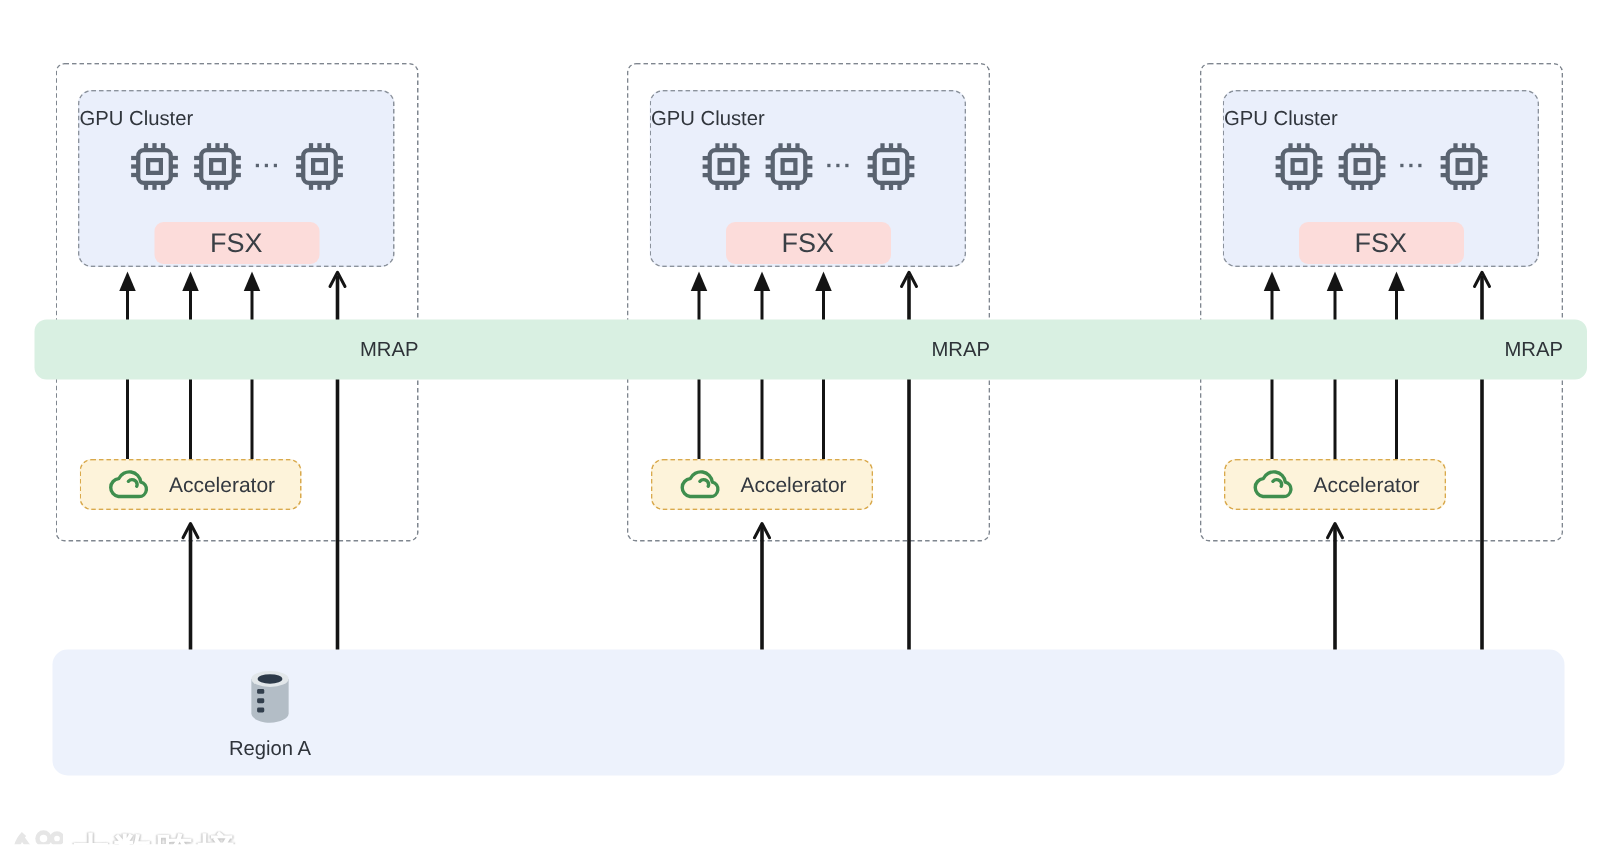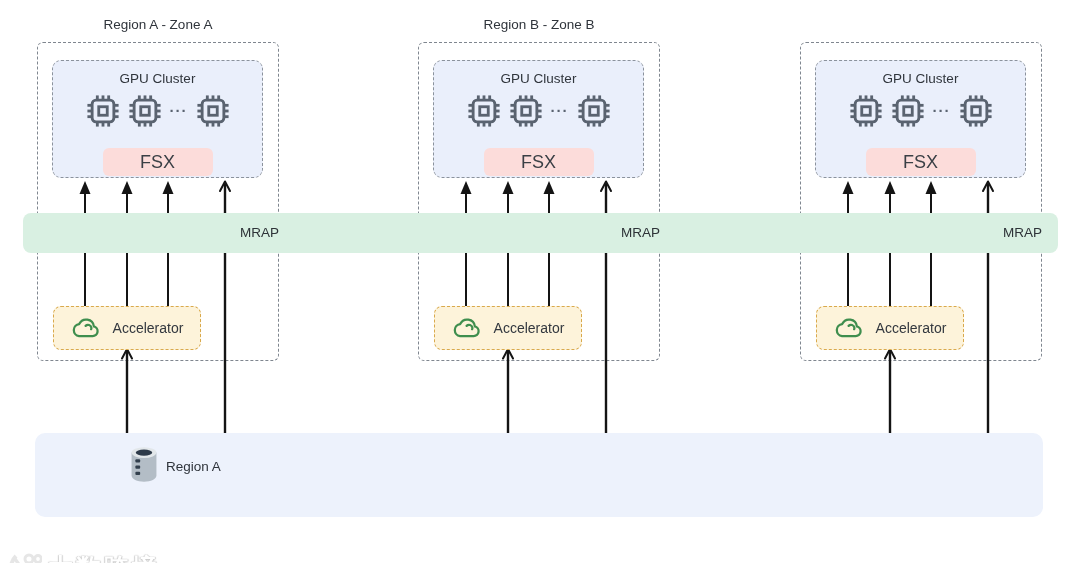--- a/index.html
+++ b/index.html
@@ -8,50 +8,50 @@
     font-family:"Liberation Sans","DejaVu Sans",sans-serif;color:#2f343b;
   }
   
   .region{position:absolute;top:0;width:242px;height:563px;}
   .region-title{position:absolute;top:17px;left:0;width:242px;text-align:center;
     font-size:13.5px;color:#2f343b;}
   .region-box{position:absolute;top:42px;left:0;width:240px;height:317px;
     border:1.6px dashed #7f868f;border-radius:6px;}
   .gpu-box{position:absolute;top:60px;left:15px;width:209px;height:116px;
     background:var(--gpu-cluster-fill,#eaeffb);border:1.6px dashed #8b929c;border-radius:9px;}
-  .gpu-label{position:absolute;top:10px;left:0;width:100%;text-align:center;
+  .gpu-label{position:absolute;top:10px;left:0;width:100%;text-align:left;
     font-size:13.5px;color:#30353c;}
   .chips{position:absolute;top:33px;left:0;width:100%;display:flex;align-items:center;
     justify-content:center;gap:8px;}
   .chip-dots{font-size:15px;font-weight:bold;color:var(--chip-icon,#5a6370);letter-spacing:1px;
     line-height:34px;}
   .fsx{position:absolute;bottom:1px;left:50%;transform:translateX(-50%);width:110px;height:28px;
     background:var(--fsx-fill,#fcdcda);border-radius:6px;display:flex;align-items:center;
     justify-content:center;font-size:18px;color:#3a3f45;}
-  .accelerator{position:absolute;top:306px;left:16px;width:148px;height:44px;z-index:2;
+  .accelerator{position:absolute;top:306px;left:16px;width:148px;height:34px;z-index:2;
     background:var(--accelerator-fill,#fdf3da);border:1.6px dashed var(--accelerator-border,#d9a94c);
     border-radius:8px;display:flex;align-items:center;justify-content:center;gap:10px;
     box-sizing:border-box;}
   .accelerator-label{font-size:14px;color:#33383f;}
   
   .mrap-band{position:absolute;left:23px;top:213px;width:1035px;height:40px;z-index:2;
     background:var(--mrap-fill,#d9f0e2);border-radius:8px;}
   .mrap-label{position:absolute;top:213px;width:242px;height:40px;line-height:40px;z-index:3;
     text-align:right;font-size:13.5px;color:#2e3338;}
   
   #connections{position:absolute;left:0;top:0;width:1080px;height:563px;z-index:1;pointer-events:none;}
   .conn-line{stroke:var(--arrow,#141414);stroke-width:2;fill:none;}
   .conn-line.thick{stroke-width:2.4;}
   .head-filled{fill:var(--arrow,#141414);stroke:none;}
   .head-open{stroke:var(--arrow,#141414);stroke-width:2;fill:none;stroke-linecap:round;
     stroke-linejoin:round;}
   
   .data-lake{position:absolute;left:35px;top:433px;width:1008px;height:84px;
     background:var(--data-lake-fill,#edf2fc);border-radius:10px;}
-  .store{position:absolute;top:444px;width:110px;display:flex;flex-direction:row;
+  .store{position:absolute;top:444px;width:110px;display:flex;flex-direction:column;
     align-items:center;gap:3px;z-index:2;}
   .store-label{font-size:13.5px;color:#2f343b;}
   .data-lake-label{position:absolute;left:440px;top:524px;width:200px;text-align:center;
     font-size:13.5px;color:#2f343b;}
   
   .chip-svg .chip-stroke{stroke:var(--chip-icon,#5a6370);fill:none;stroke-width:3;}
   .chip-svg .chip-pin{stroke:var(--chip-icon,#5a6370);stroke-width:3;}
   .cloud-svg path{stroke:var(--cloud-icon,#3f8e4e);fill:none;stroke-width:2.4;
     stroke-linecap:round;stroke-linejoin:round;}
   
@@ -60,21 +60,20 @@
   .watermark-text{font-size:25px;font-weight:bold;color:#ffffff;letter-spacing:3px;
     text-shadow:0 0 1px #c9c9c9,0 1px 2px #c0c0c0,1px 0 1px #d4d4d4,-1px 0 1px #d4d4d4;}
   .watermark-logo path,.watermark-logo circle{stroke:#e4e4e4;fill:none;}
 </style>
 </head>
 <body>
 
 <div id="canvas">
 
   <div class="region" style="left:37px">
-    <div class="region-title">Region A - Zone A</div>
     <div class="region-box"></div>
     <div class="gpu-box">
       <div class="gpu-label">GPU Cluster</div>
       <div class="chips">
         <svg class="chip-svg" width="34" height="34" viewBox="0 0 36 36">
             <g class="chip-pin">
               <line x1="12" y1="1.5" x2="12" y2="6"></line>
               <line x1="18" y1="1.5" x2="18" y2="6"></line>
               <line x1="24" y1="1.5" x2="24" y2="6"></line>
               <line x1="12" y1="30" x2="12" y2="34.5"></line>
@@ -133,21 +132,20 @@
     <div class="accelerator">
       <svg class="cloud-svg" width="32" height="23" viewBox="0 0 34 24">
           <path d="M8.5 20 h14.5 a5.2 5.2 0 0 0 1.3-10.25 A8.2 8.2 0 0 0 8.7 7.3 6.4 6.4 0 0 0 8.5 20 Z"></path>
           <path d="M15.5 9.2 a3.6 3.6 0 0 1 6.2 2.1 c0 .5-.1 1-.3 1.4"></path>
         </svg>
       <span class="accelerator-label">Accelerator</span>
     </div>
   </div>
 
   <div class="region" style="left:418px">
-    <div class="region-title">Region B - Zone B</div>
     <div class="region-box"></div>
     <div class="gpu-box">
       <div class="gpu-label">GPU Cluster</div>
       <div class="chips">
         <svg class="chip-svg" width="34" height="34" viewBox="0 0 36 36">
             <g class="chip-pin">
               <line x1="12" y1="1.5" x2="12" y2="6"></line>
               <line x1="18" y1="1.5" x2="18" y2="6"></line>
               <line x1="24" y1="1.5" x2="24" y2="6"></line>
               <line x1="12" y1="30" x2="12" y2="34.5"></line>

